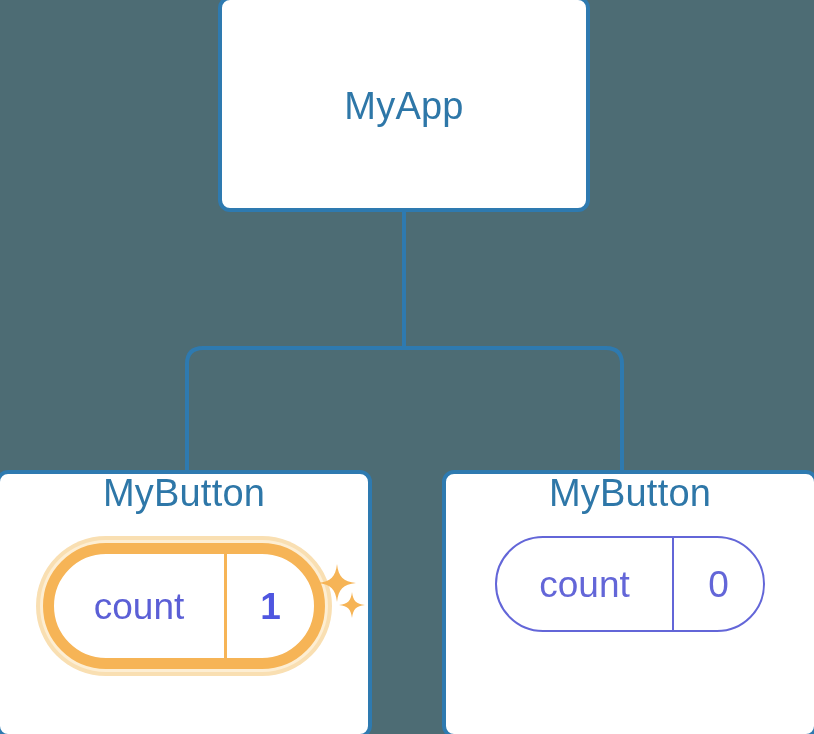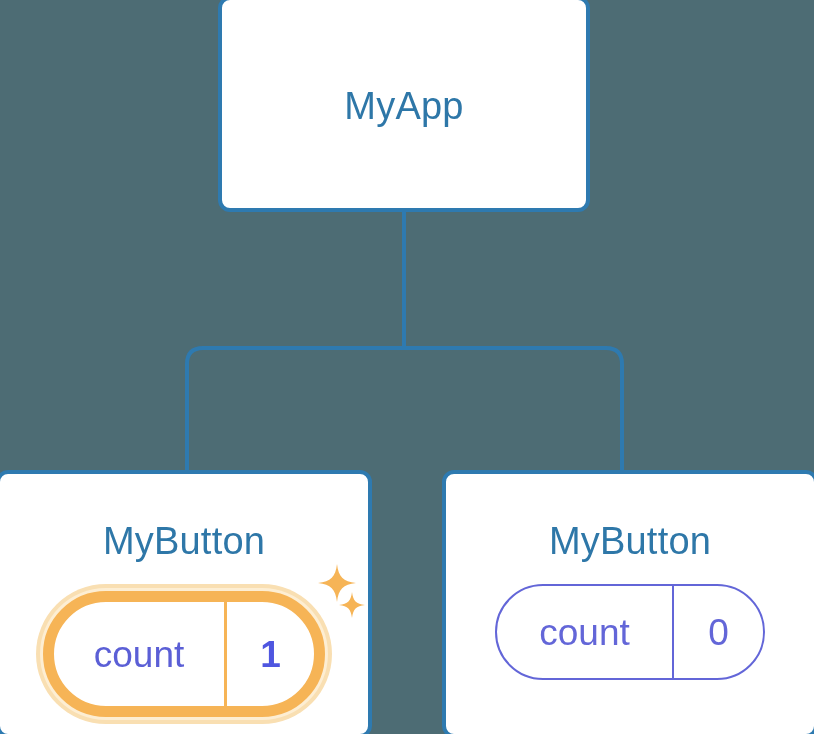--- a/index.html
+++ b/index.html
@@ -68,21 +68,20 @@
     letter-spacing: 0.2px;
     line-height: 1;
     white-space: nowrap;
   }
   .node-root .node-title {
     font-size: 38px;
     margin-top: 4px;
   }
   .node-child-left .node-title,
   .node-child-right .node-title {
-    margin-top: 48px;
   }
 
   
   .pill-wrap {
     position: relative;
     margin-top: 24px;
     display: flex;
     align-items: center;
     justify-content: center;
   }

